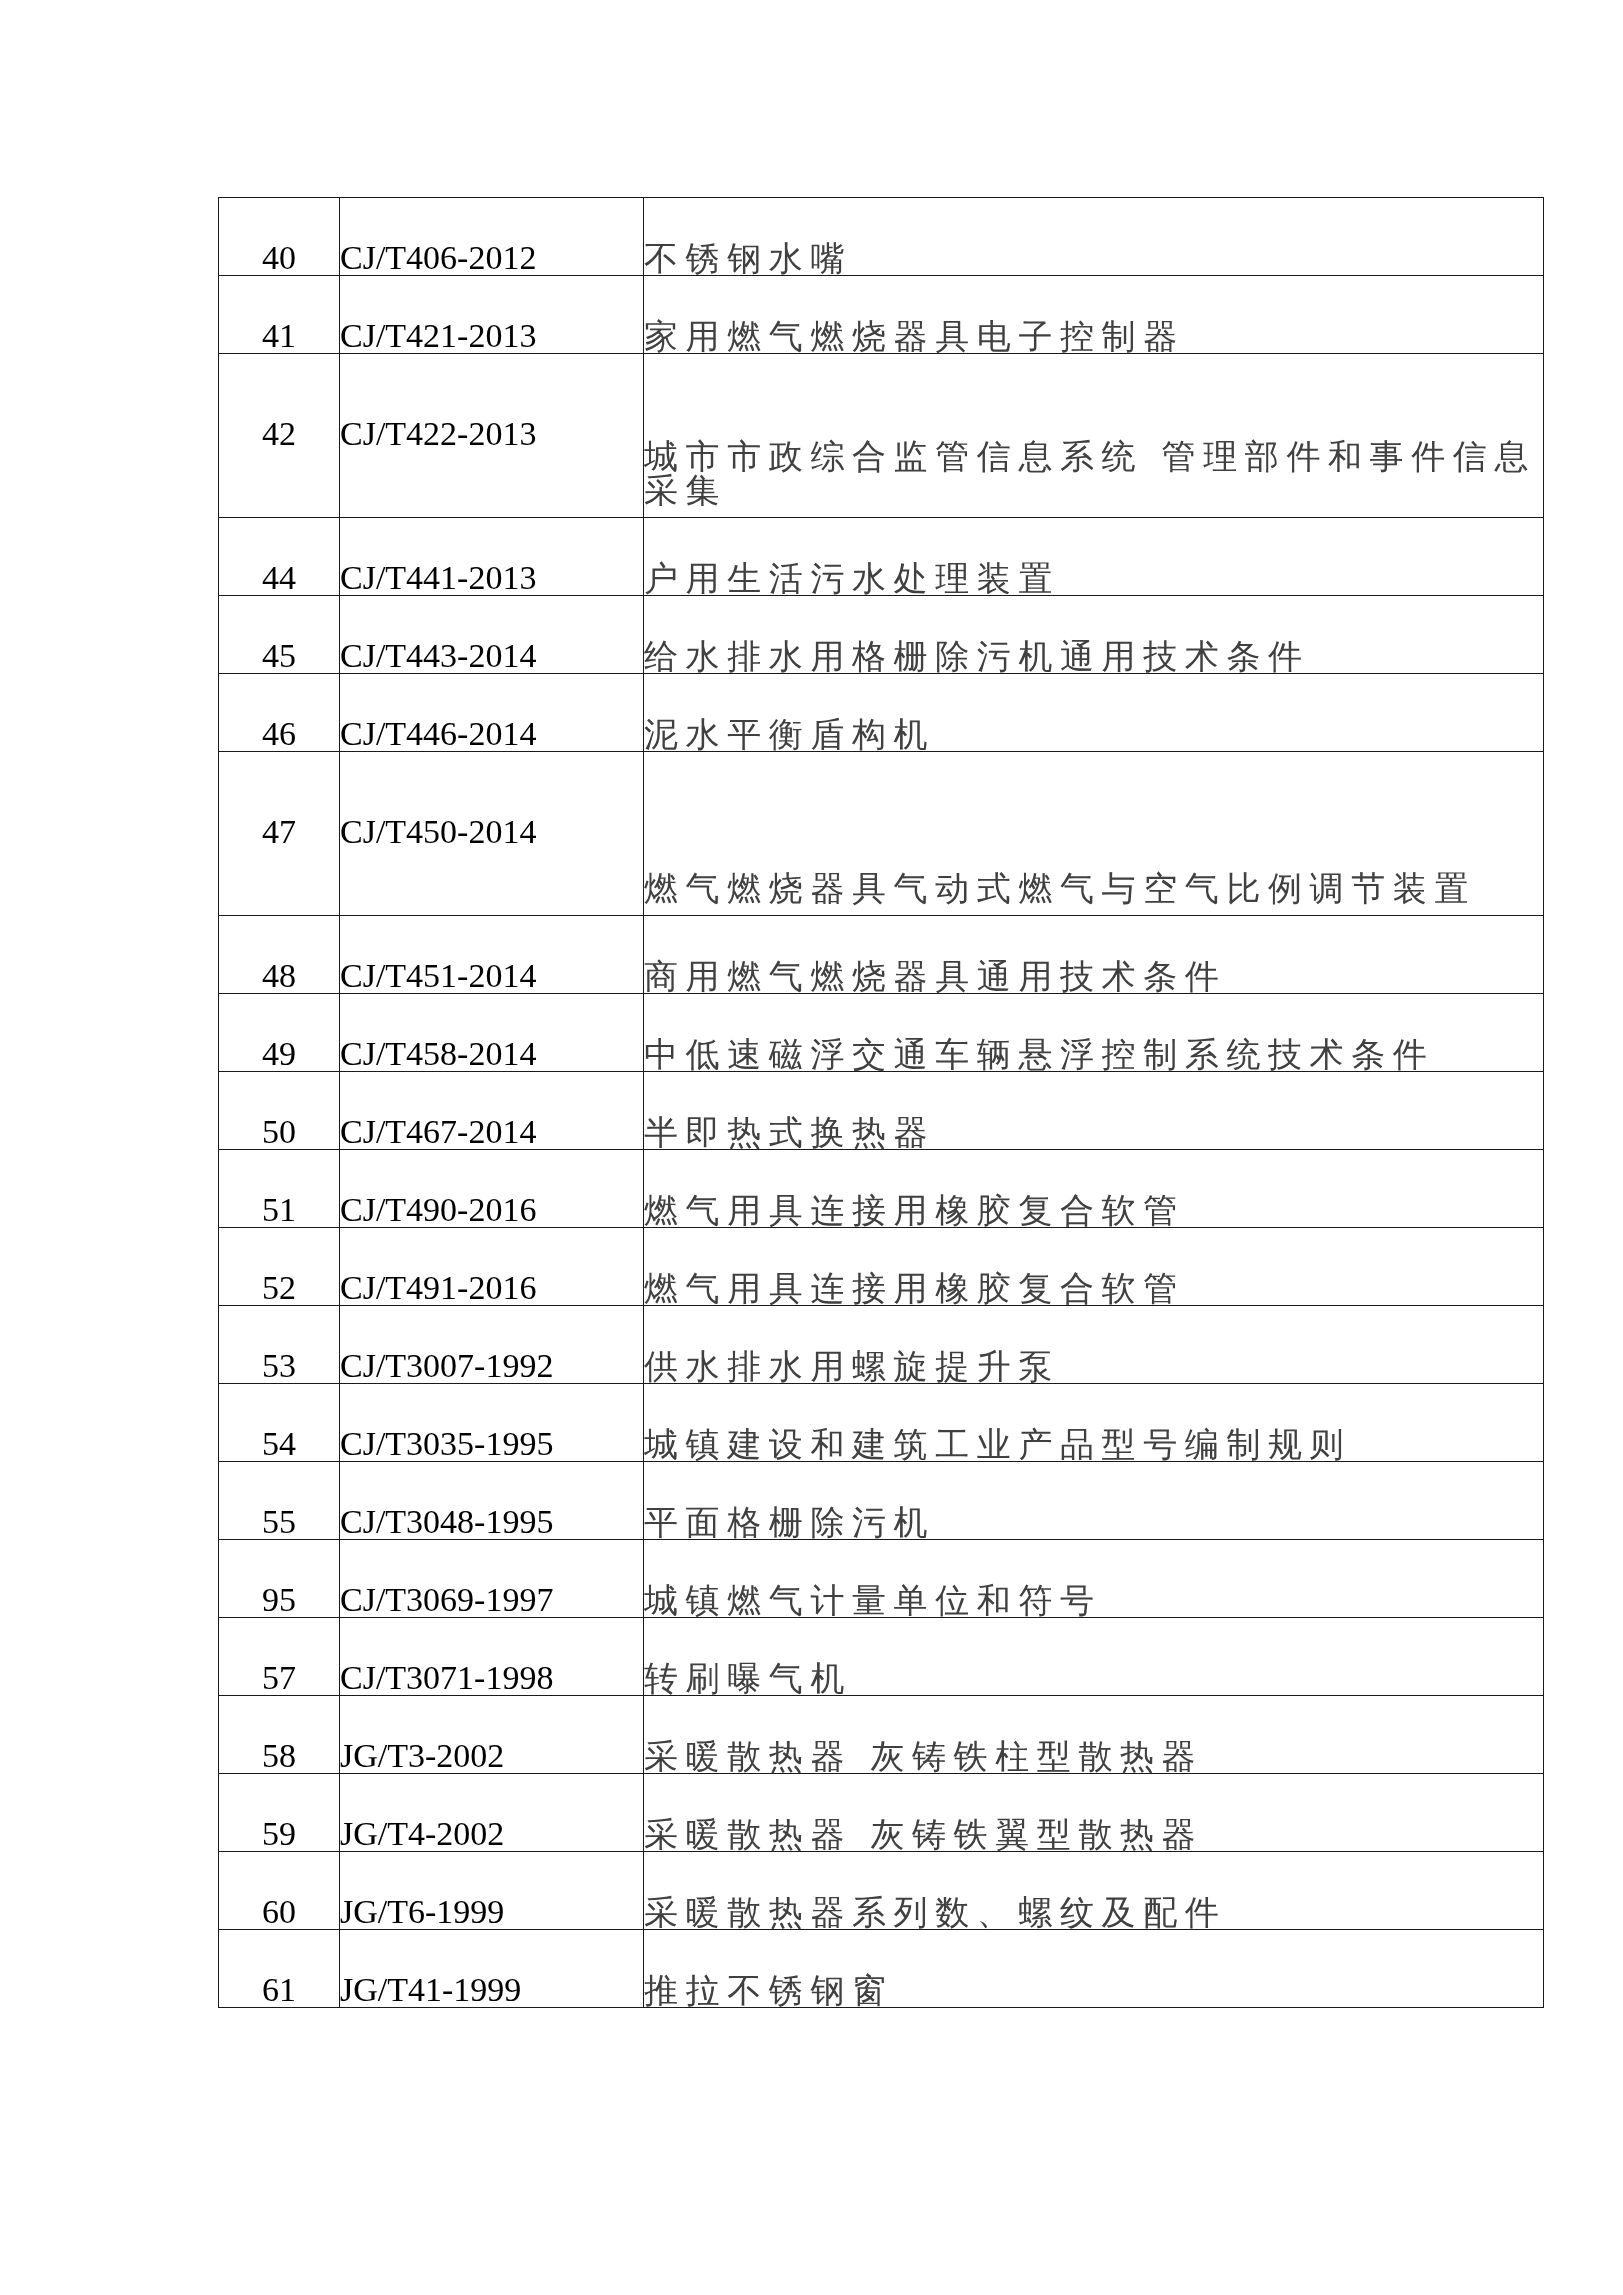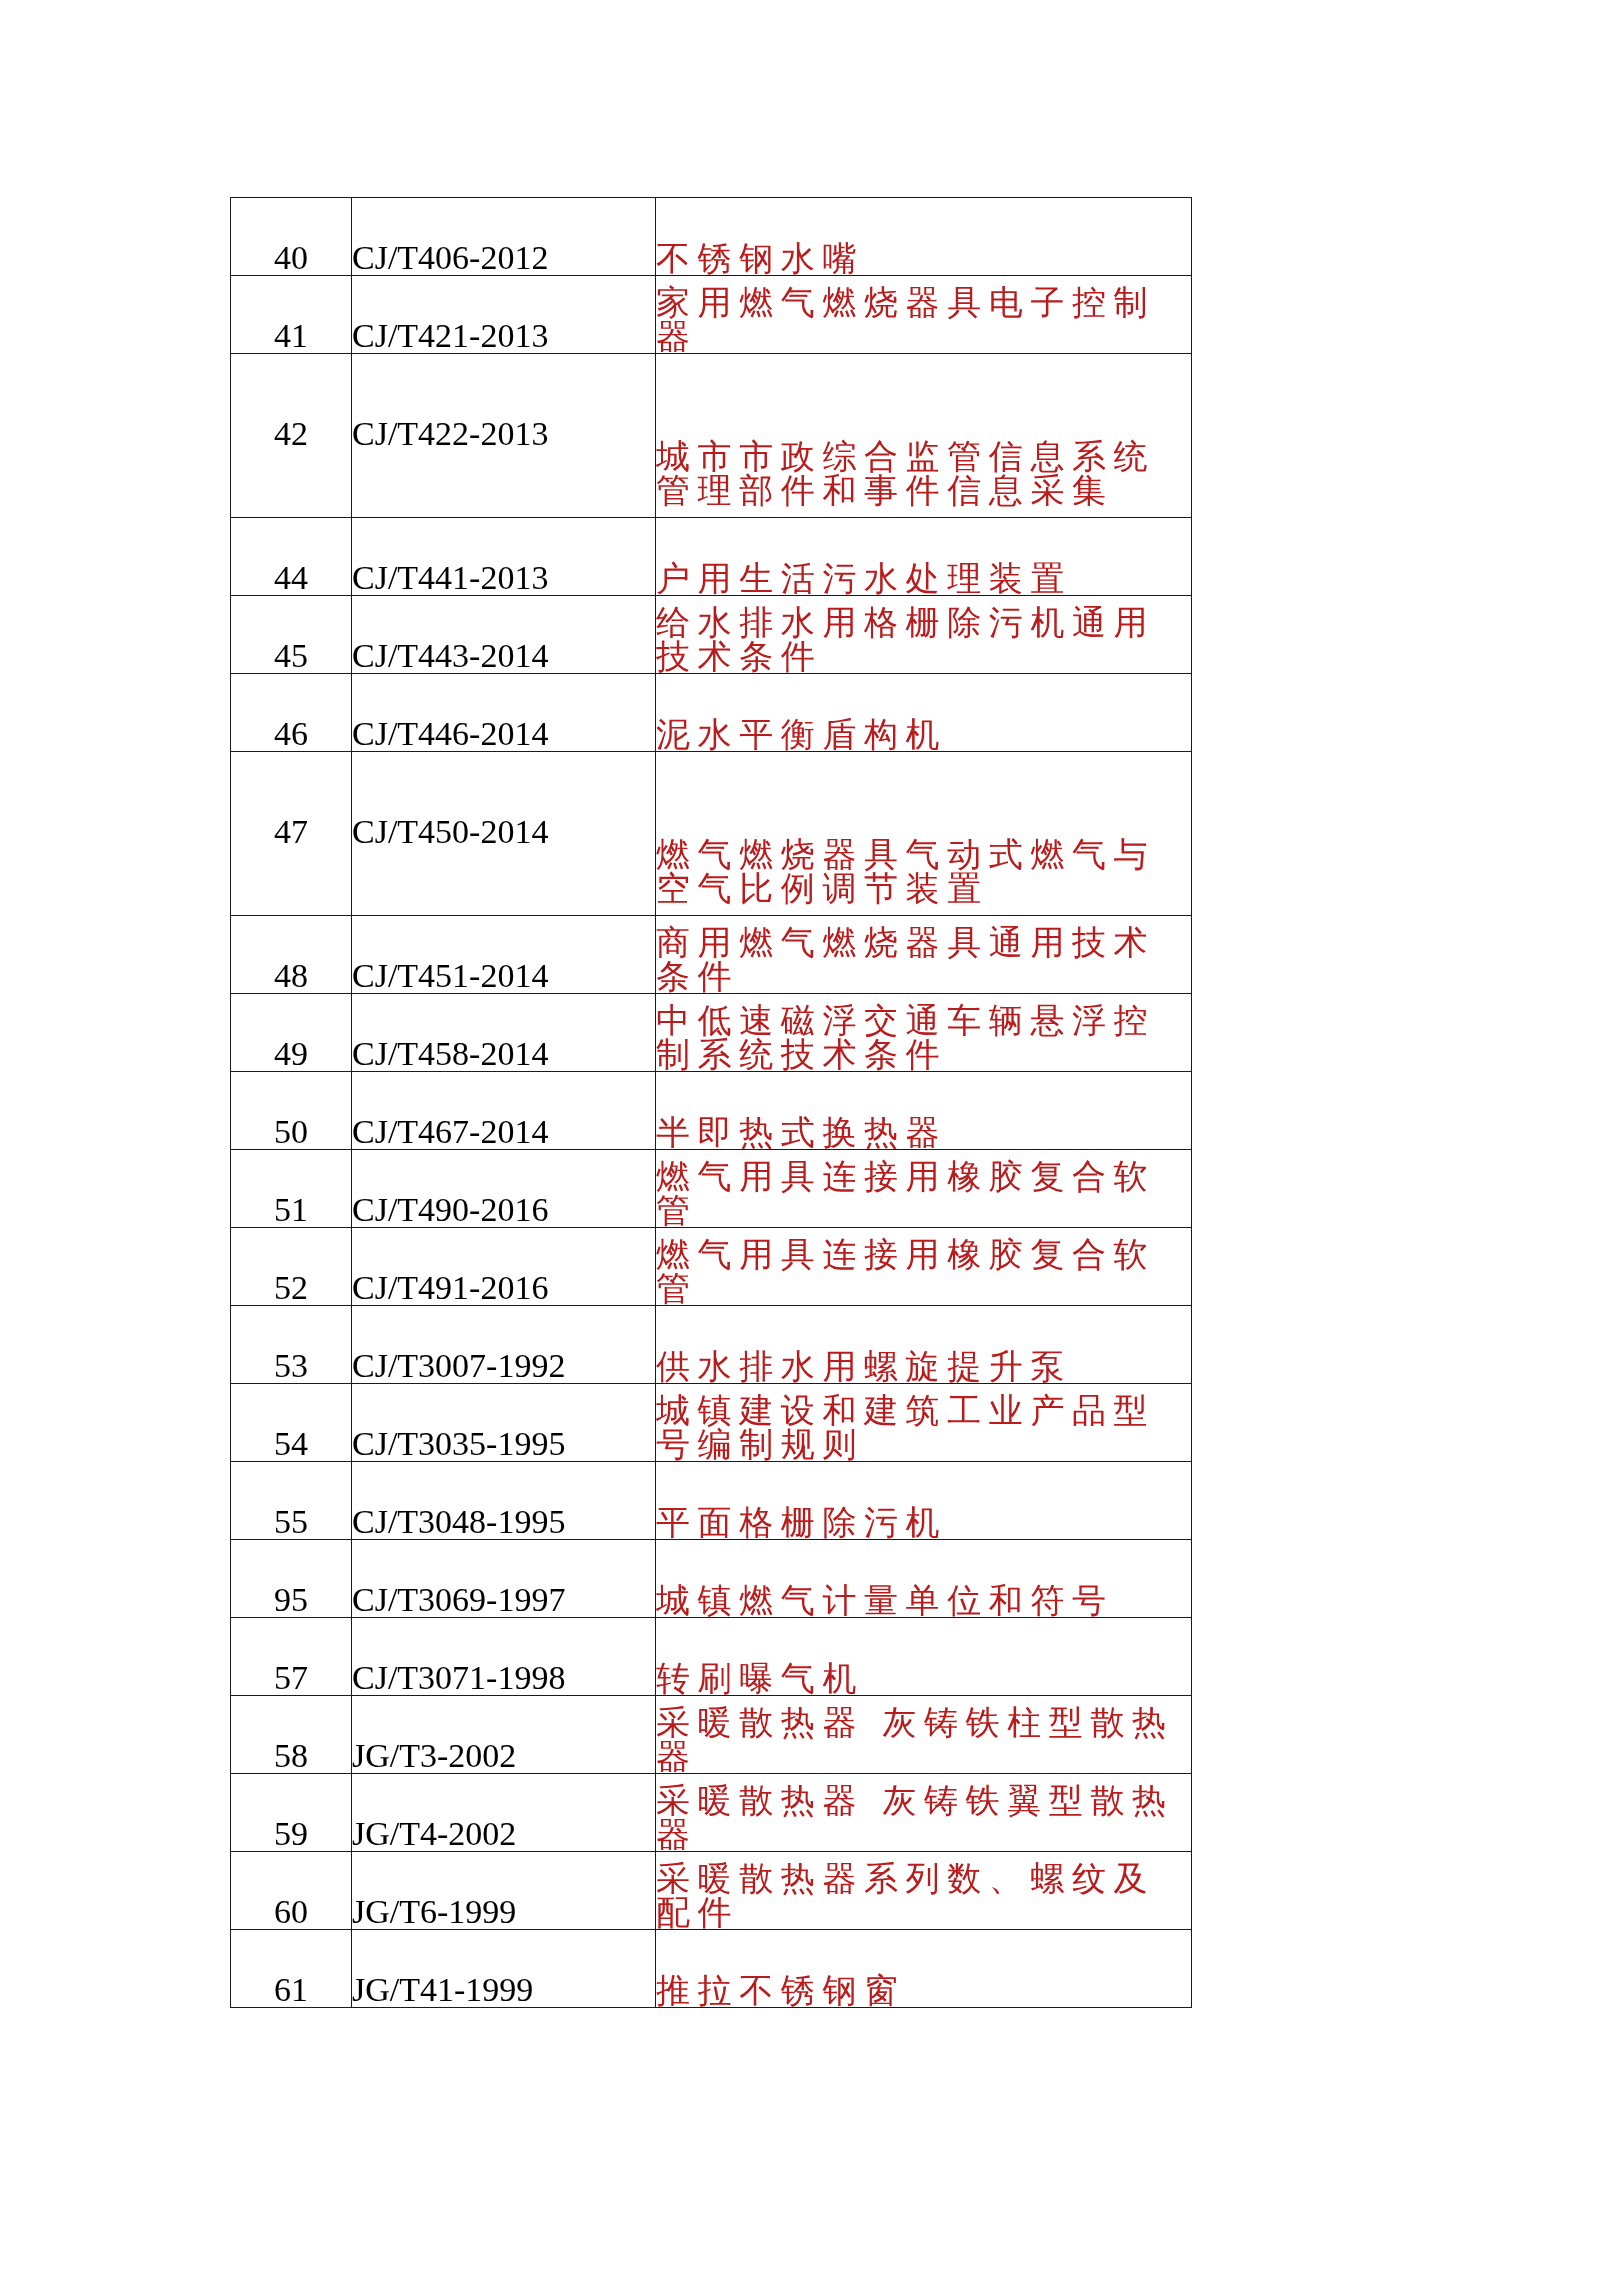--- a/index.html
+++ b/index.html
@@ -1,36 +1,36 @@
 <!DOCTYPE html>
 <html style="font-size:10px"><head>
 <meta charset="utf-8">
 <style>
   html, body { margin: 0; padding: 0; background: #ffffff; }
   body { width: 1623px; height: 2295px; position: relative; overflow: hidden; }
   .page { position: absolute; left: 0; top: 0; width: 1623px; height: 2295px; background: #fff; }
   table.std {
-    position: absolute; left: 230px; top: 197px;
-    width: 962px; border-collapse: collapse;
+    position: absolute; left: 218px; top: 197px;
+    width: 1326px; border-collapse: collapse;
     font-family: "Liberation Serif", "DejaVu Serif", serif;
     color: #000;
   }
   table.std td {
     border: 1.9px solid #1a1a1a;
     padding: 0;
     vertical-align: bottom;
     font-size: 34px;
     line-height: 1.0;
   }
   td.c-no { width: 120px; text-align: center; padding-bottom: 9px; }
   td.c-code { width: 303px; text-align: left; padding-left: 14px; padding-bottom: 9px; }
   td.c-name {
     text-align: left; padding-left: 16.5px; padding-right: 15px; padding-bottom: 9px;
     font-family: "DejaVu Sans", sans-serif; font-size: 33px; letter-spacing: 7.6px; line-height: 72px;
-    color: #b91c1c;
+    color: #404040;
   }
   tr.r1 td { height: 77px; }
   tr.r2 td { height: 142px; }
   tr.r2 td.c-name { padding-bottom: 10px; }
   tr.r2 td.c-no, tr.r2 td.c-code { vertical-align: middle; padding-bottom: 12px; padding-top: 9px; }
 </style>
 </head>
 <body>
 
 <div class="page">

